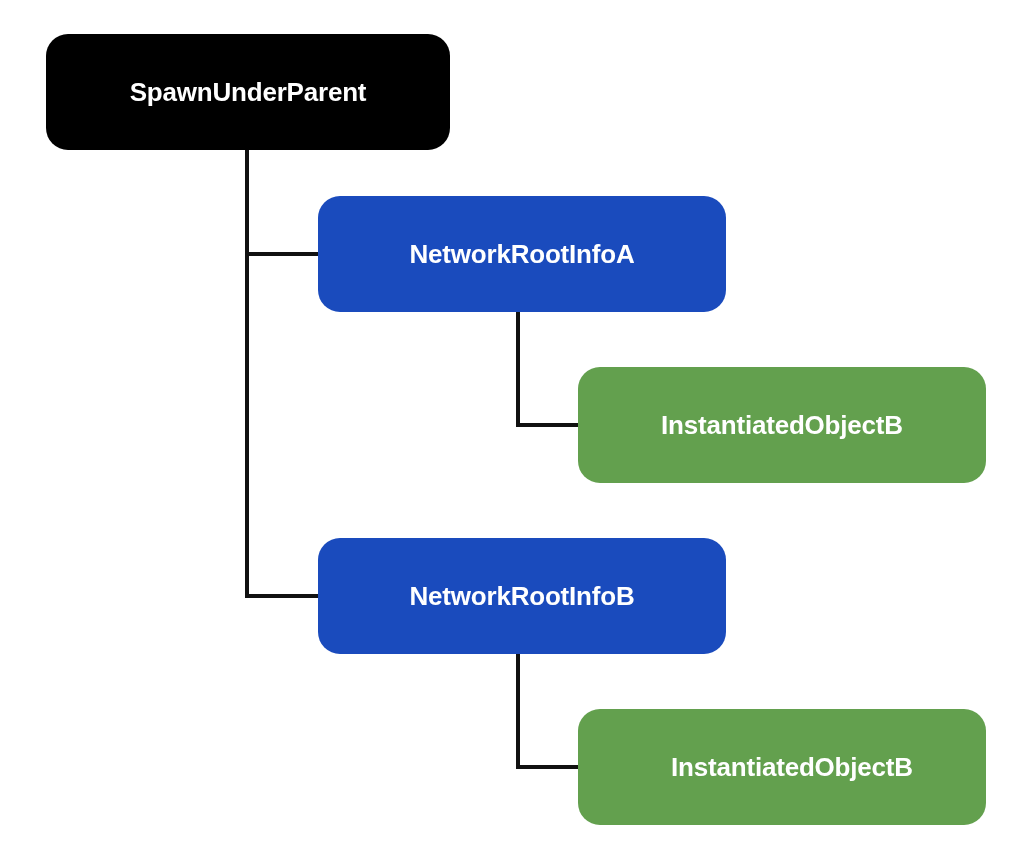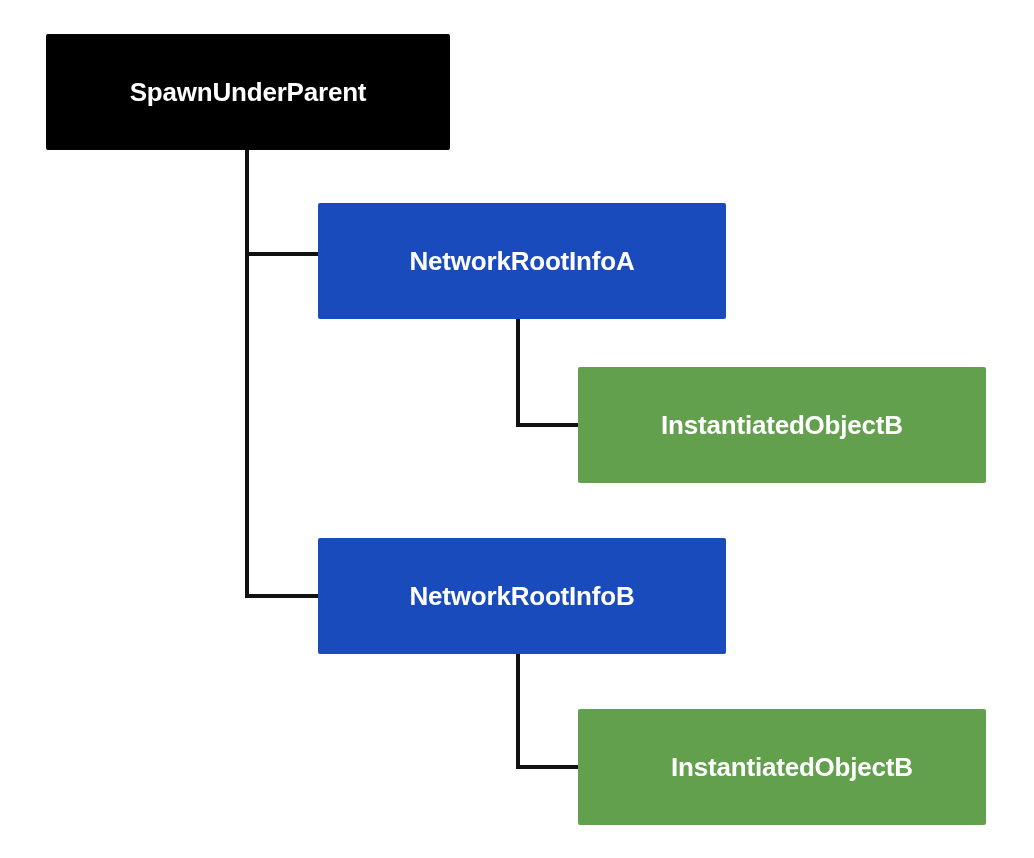--- a/index.html
+++ b/index.html
@@ -26,21 +26,21 @@
     top: 0;
     width: 1034px;
     height: 858px;
   }
   .node {
     position: absolute;
     box-sizing: border-box;
     display: flex;
     align-items: center;
     justify-content: center;
-    border-radius: 2px;
+    border-radius: 22px;
     z-index: 2;
   }
   .node-label {
     color: #ffffff;
     font-family: "Liberation Sans", sans-serif;
     font-weight: bold;
     font-size: 26px;
     letter-spacing: -0.2px;
     line-height: 1.1;
     text-align: center;
@@ -66,21 +66,21 @@
 
     <path d="M 518 312 L 518 425 L 578 425" fill="none" stroke="#111111" stroke-width="4"></path>
 
     <path d="M 518 654 L 518 767 L 578 767" fill="none" stroke="#111111" stroke-width="4"></path>
   </svg>
 
   <div class="node" id="node-root" style="background:#000000;">
     <span class="node-label">SpawnUnderParent</span>
   </div>
 
-  <div class="node" id="node-networkroota" style="background:#1a4bbd;margin-top:7px;">
+  <div class="node" id="node-networkroota" style="background:#1a4bbd;">
     <span class="node-label">NetworkRootInfoA</span>
   </div>
 
   <div class="node" id="node-instobjecta" style="background:#63a04e;">
     <span class="node-label">InstantiatedObjectB</span>
   </div>
 
   <div class="node" id="node-networkrootb" style="background:#1a4bbd;">
     <span class="node-label">NetworkRootInfoB</span>
   </div>

